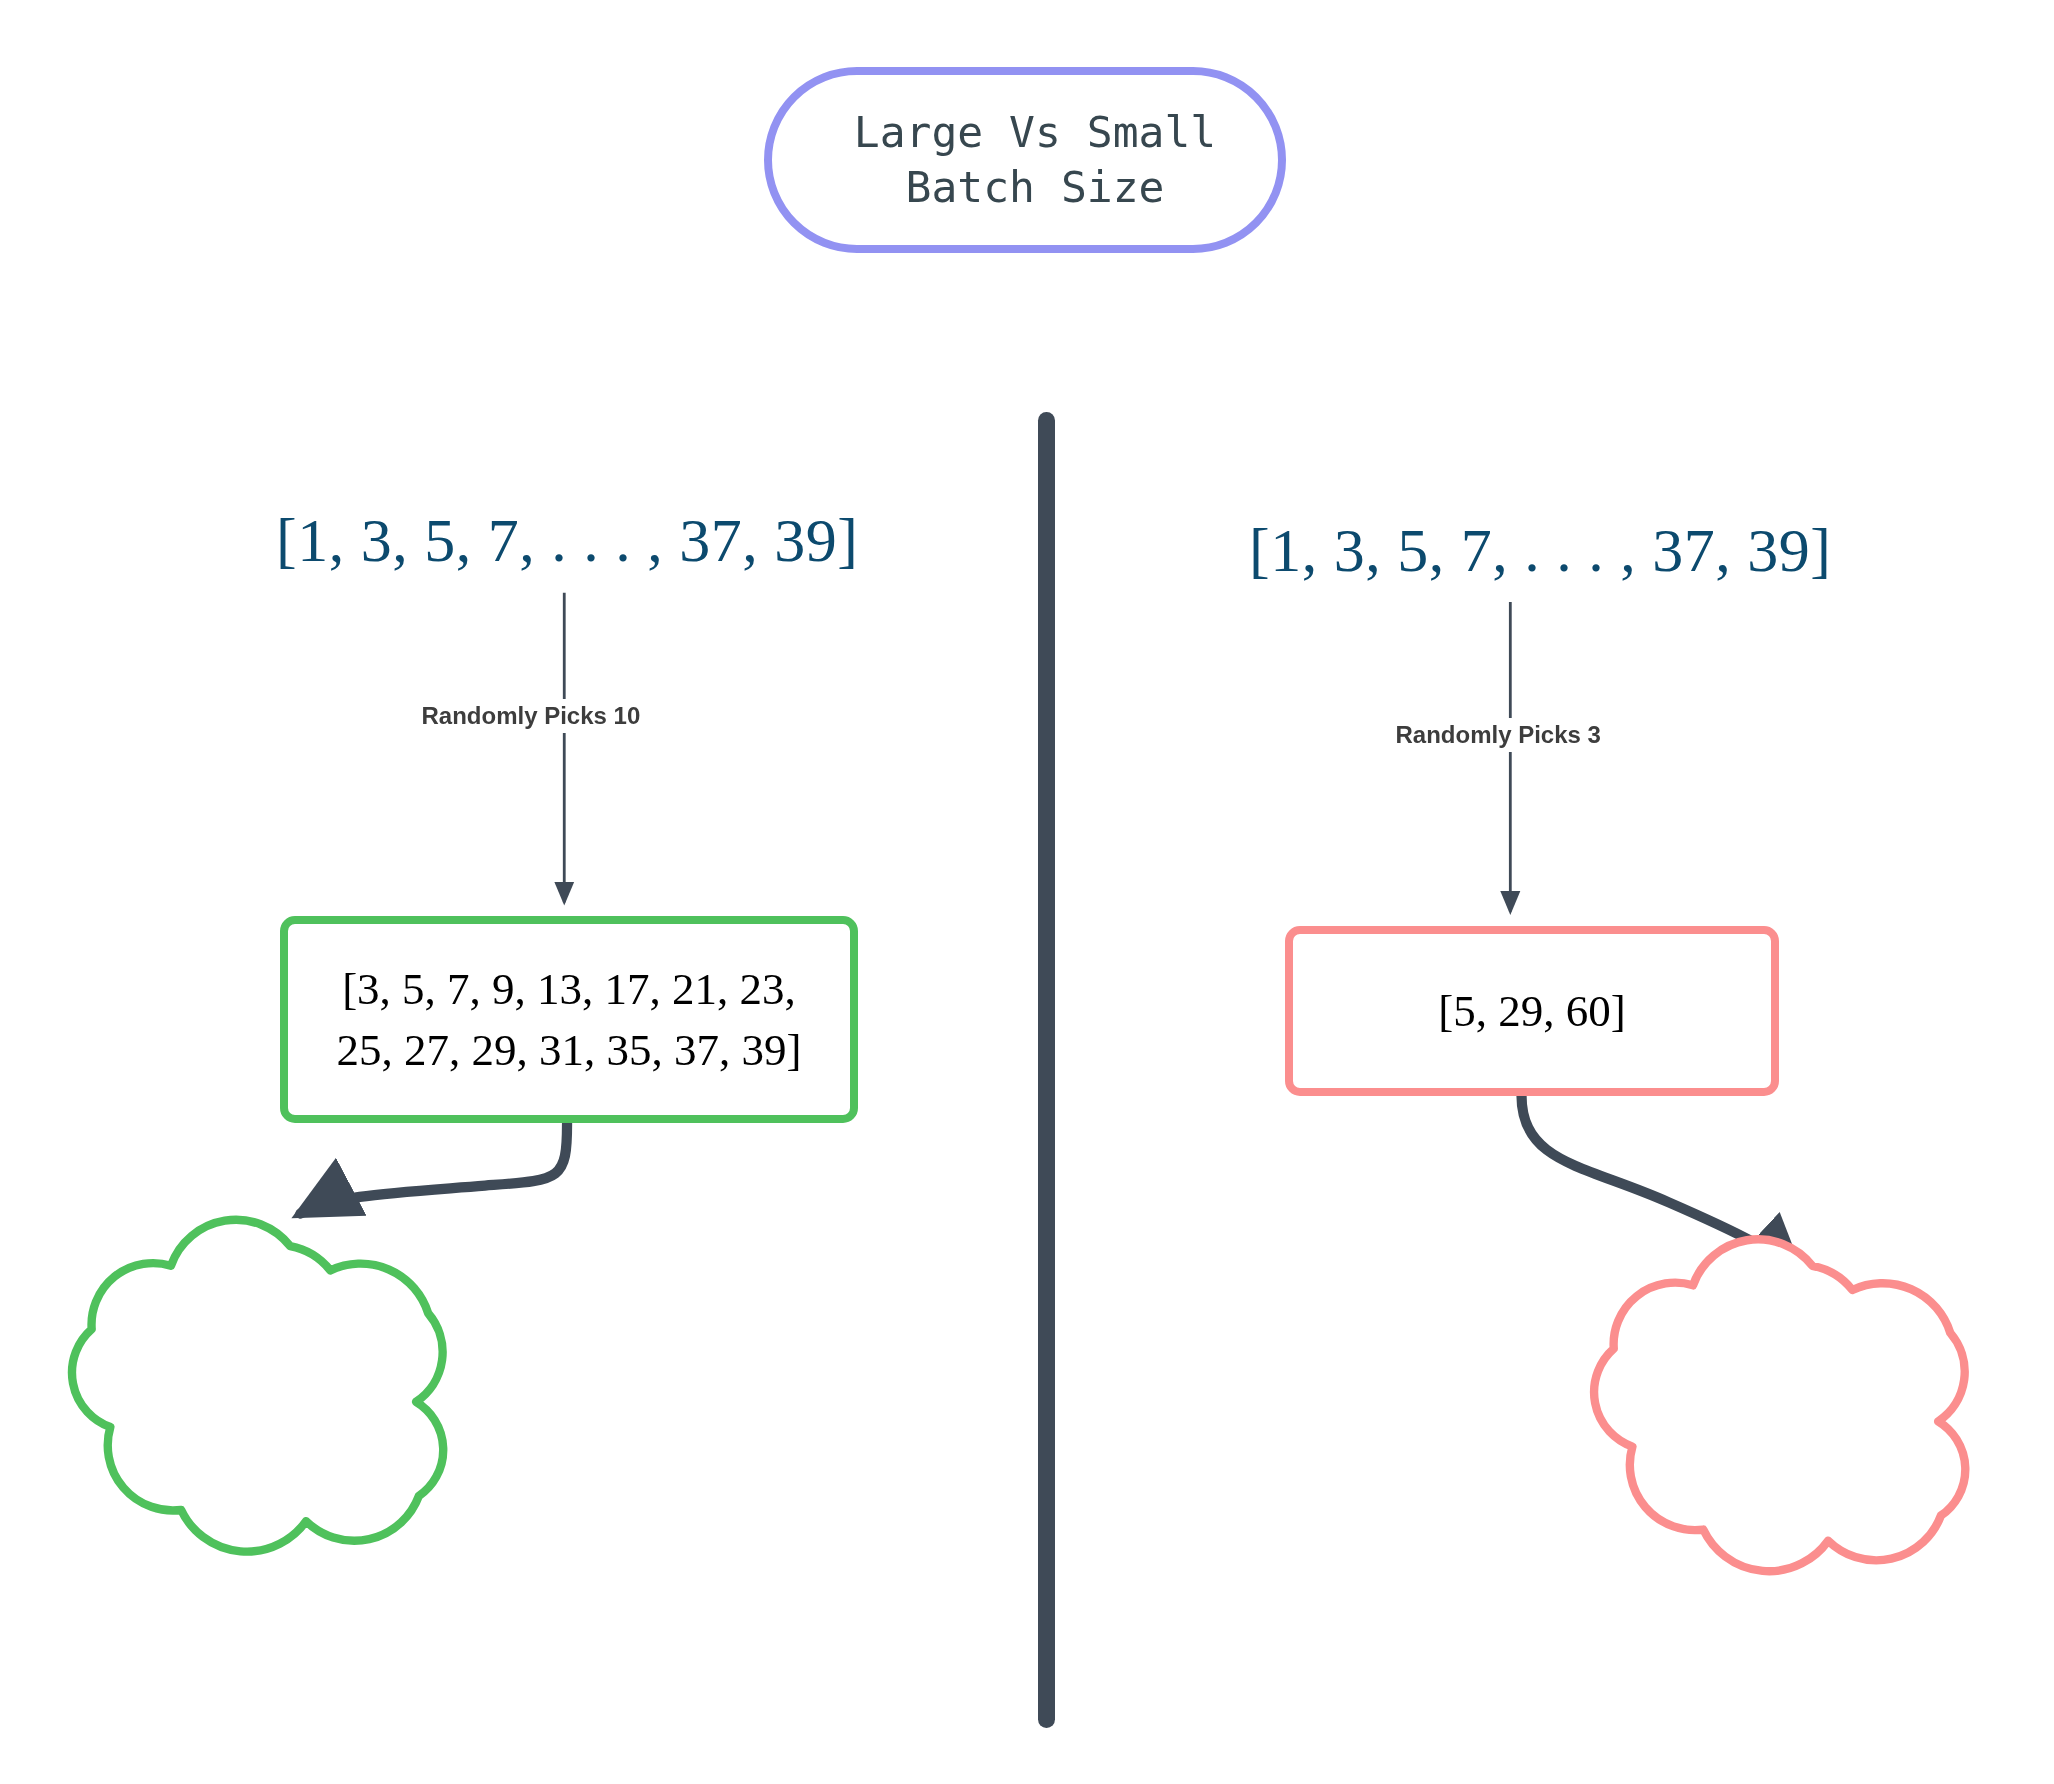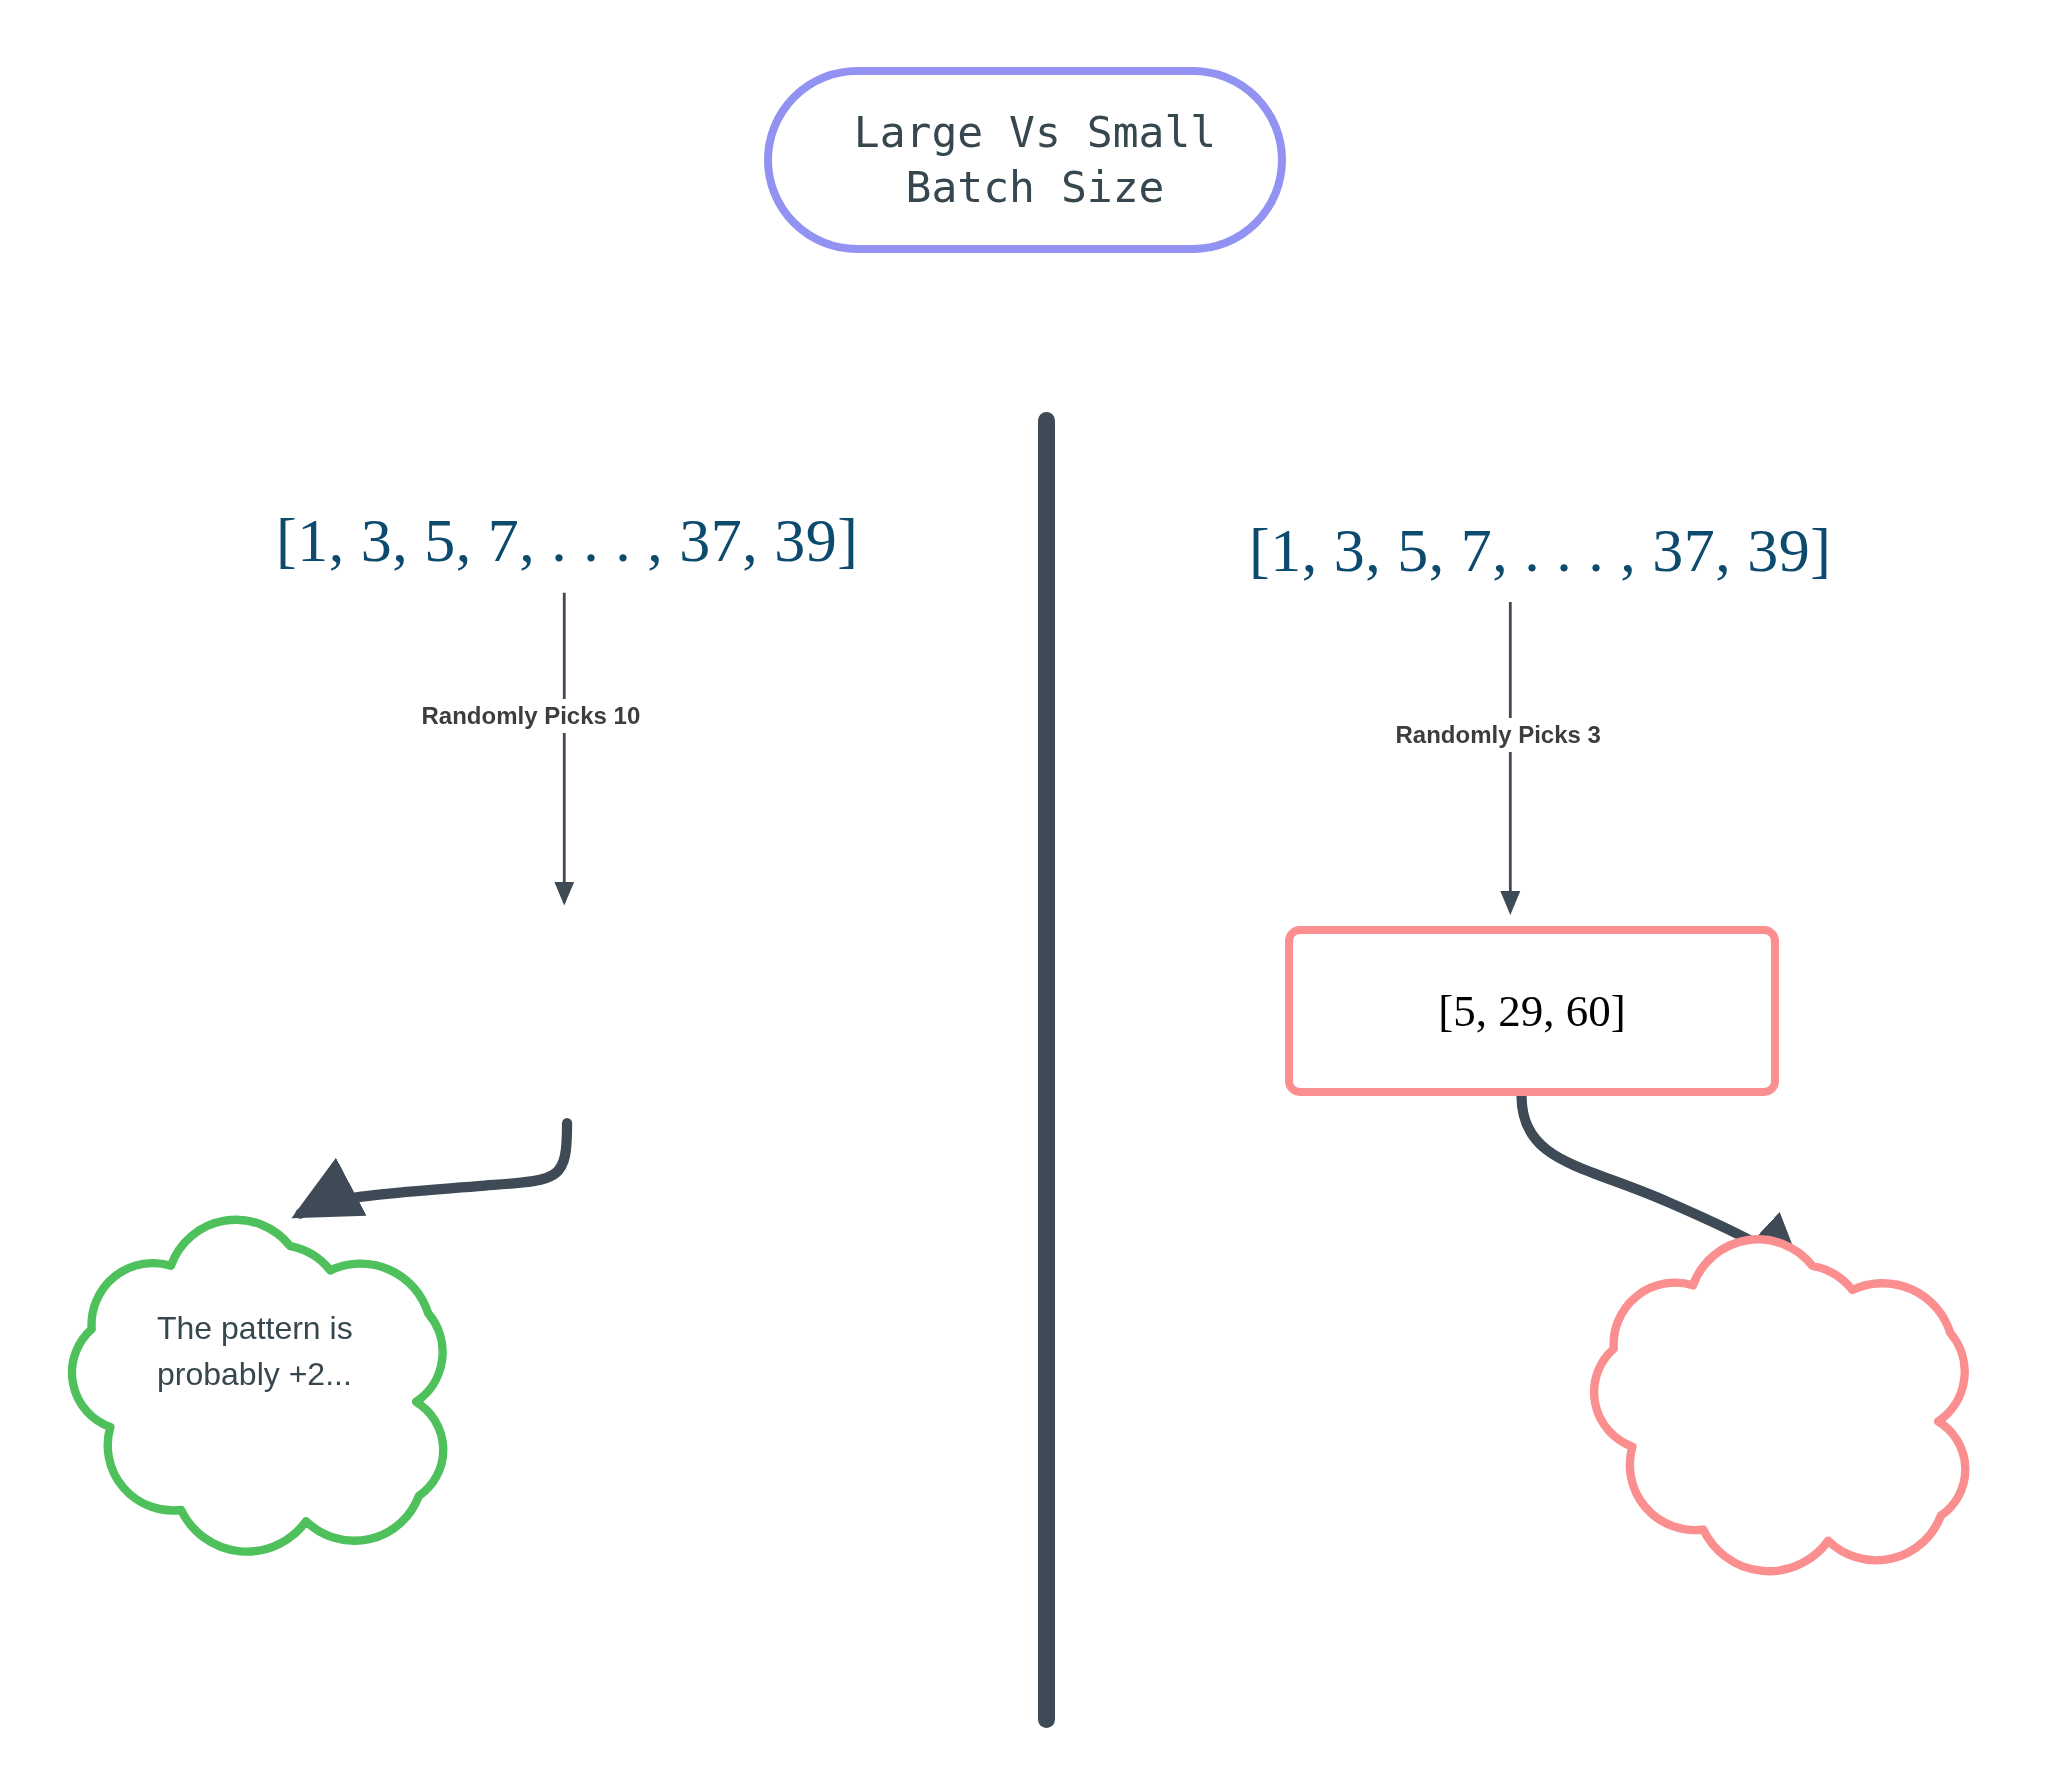--- a/index.html
+++ b/index.html
@@ -193,23 +193,25 @@
     <div class="title-text">Large Vs Small
 Batch Size</div>
   </div>
 
   <div class="divider"></div>
 
   <div class="array-label" id="array-left">[1, 3, 5, 7, . . . , 37, 39]</div>
 
   <div class="edge-label" id="edge-label-left">Randomly Picks 10</div>
 
-
-  <div class="cloud-text" id="cloud-text-left">The pattern is
-probably +2...</div>
+  <div class="result-box" id="box-left">
+    <div class="box-text">[3, 5, 7, 9, 13, 17, 21, 23,
+25, 27, 29, 31, 35, 37, 39]</div>
+  </div>
+
 
   <div class="array-label" id="array-right">[1, 3, 5, 7, . . . , 37, 39]</div>
 
   <div class="edge-label" id="edge-label-right">Randomly Picks 3</div>
 
   <div class="result-box" id="box-right">
     <div class="box-text">[5, 29, 60]</div>
   </div>
 
 

